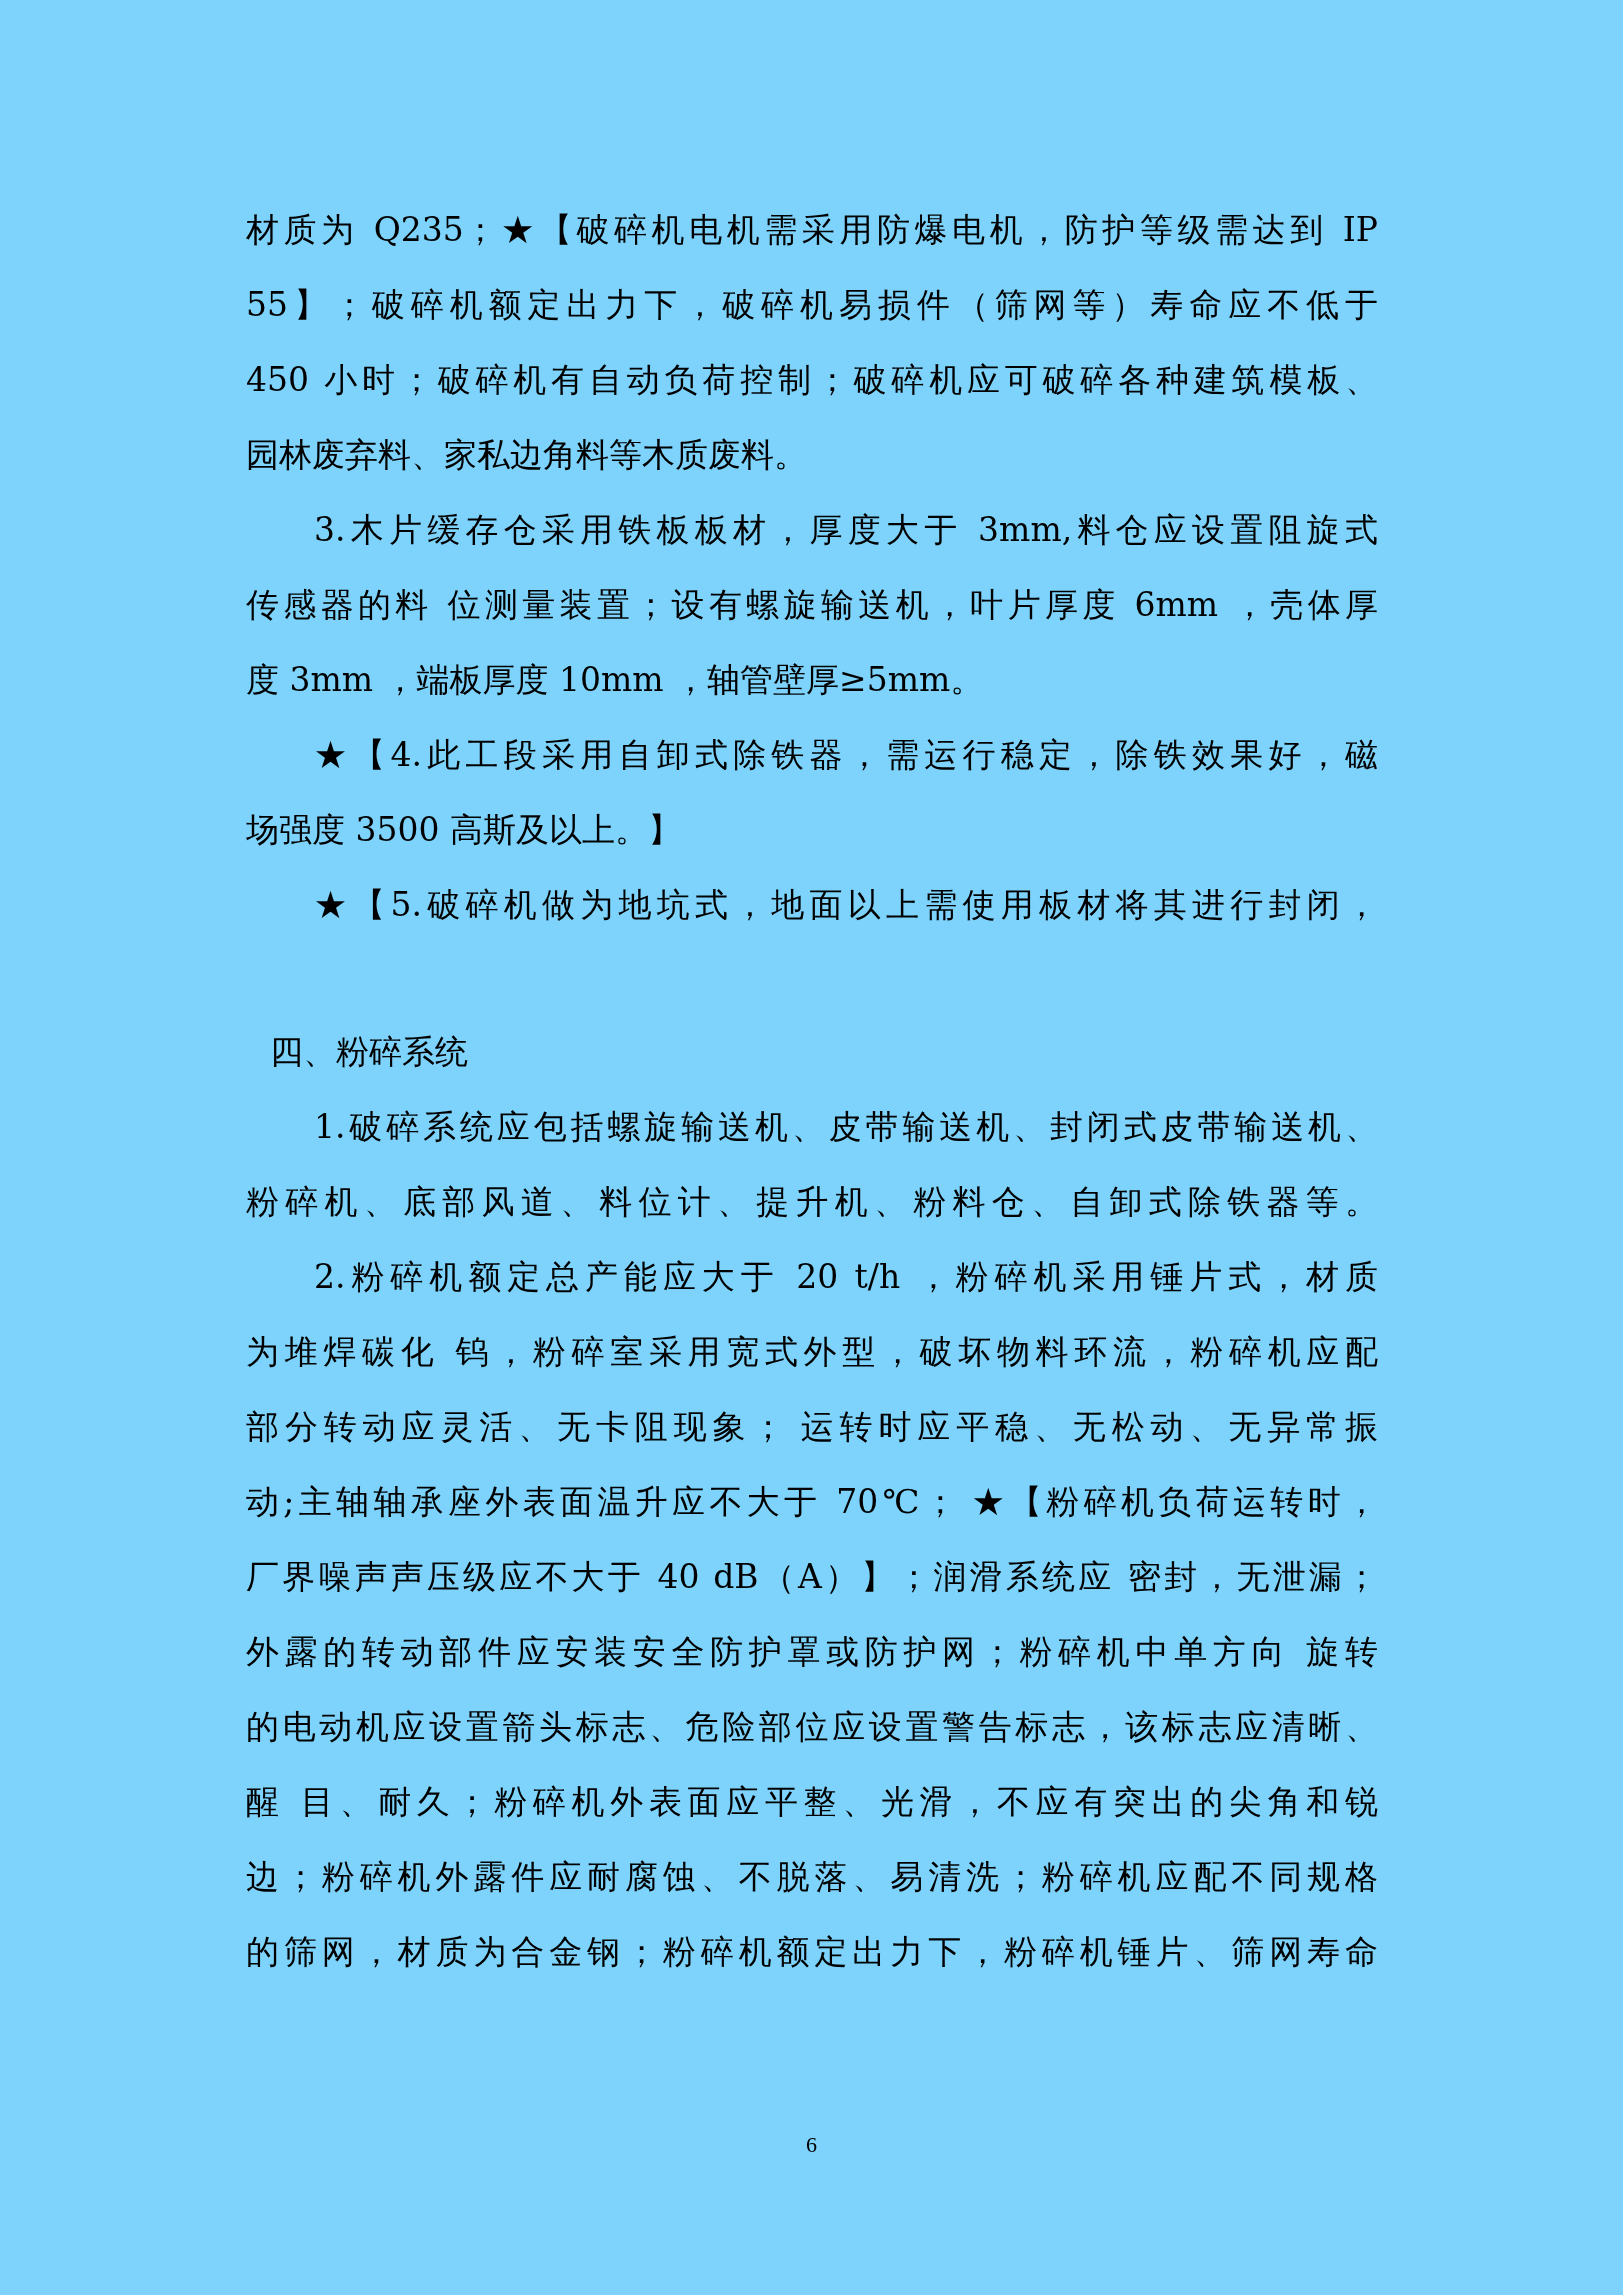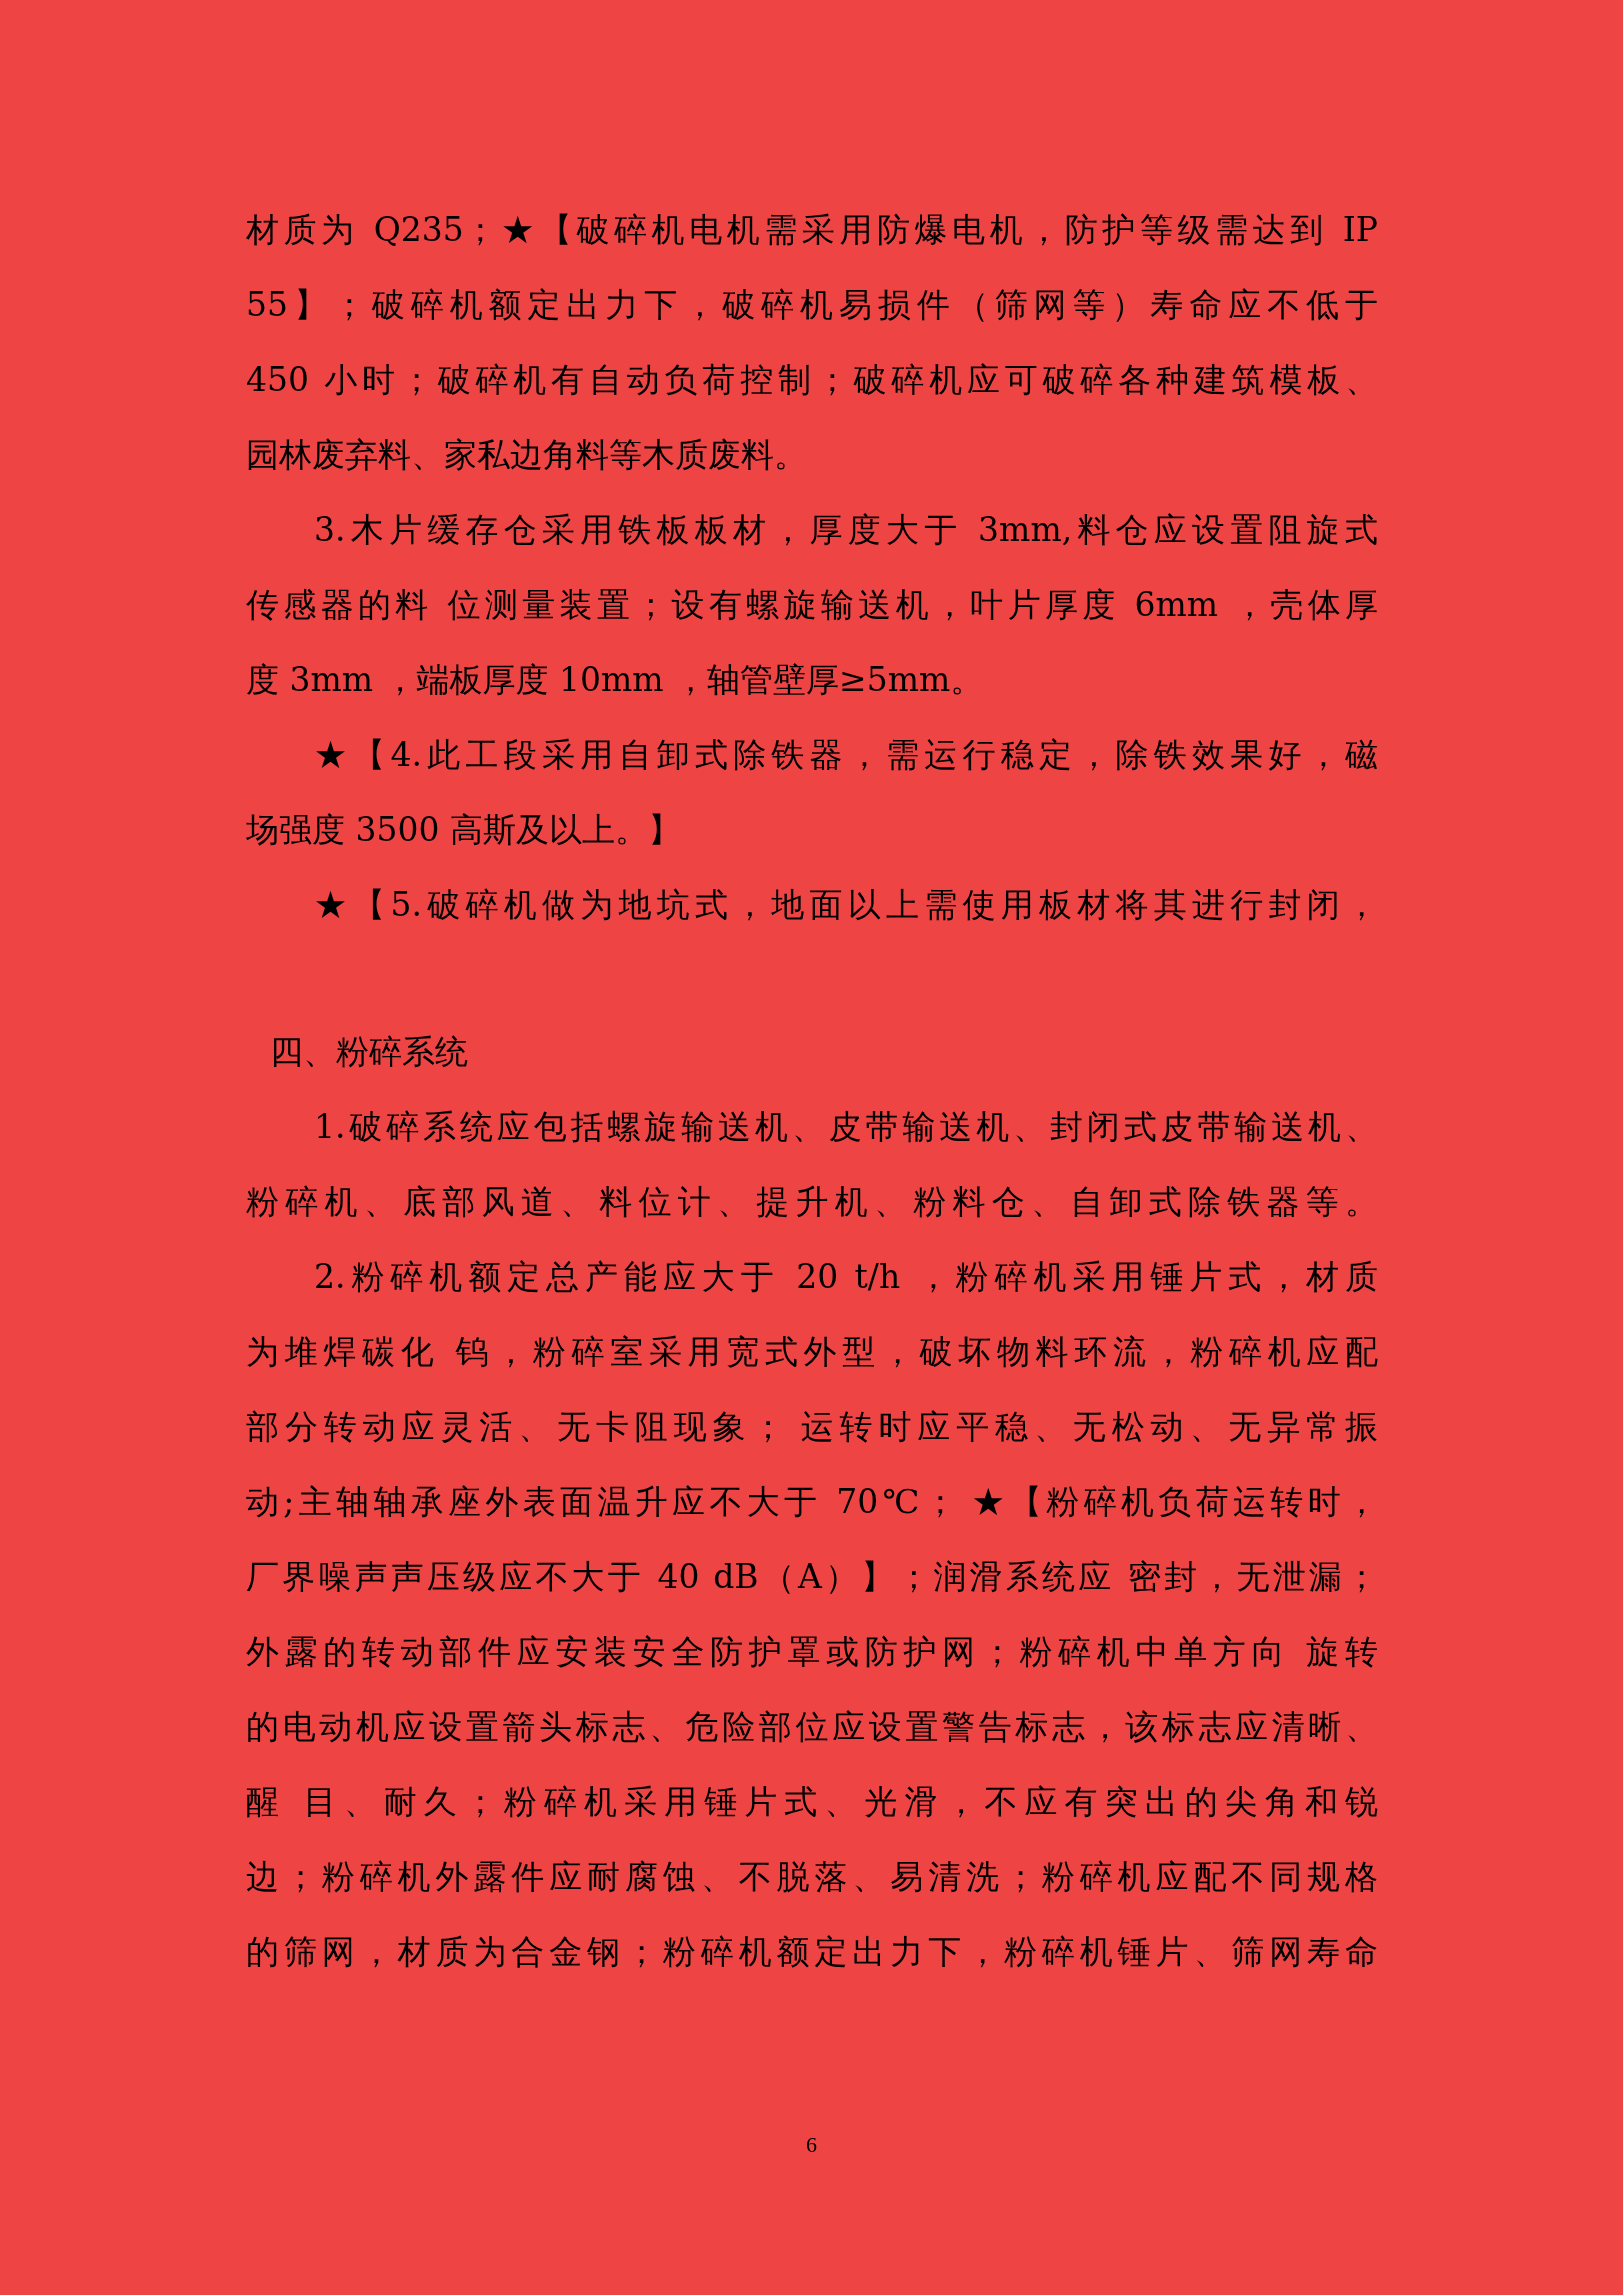--- a/index.html
+++ b/index.html
@@ -14,21 +14,21 @@
       overflow: hidden;
       font-family: "DejaVu Serif", "Liberation Serif", serif;
       color: #000000;
     }
     .page {
       position: absolute;
       left: 0;
       top: 0;
       width: 1623px;
       height: 2295px;
-      background: #ef4444;
+      background: #7dd3fc;
     }
     .body-text {
       position: absolute;
       left: 246px;
       top: 192px;
       width: 1132px;
     }
     .line {
       display: block;
       height: 75px;
@@ -101,21 +101,21 @@
     </div>
 
     <div>
       <span class="line indent">2.粉碎机额定总产能应大于 20 t/h ，粉碎机采用锤片式，材质</span>
       <span class="line">为堆焊碳化 钨，粉碎室采用宽式外型，破坏物料环流，粉碎机应配</span>
       <span class="line">部分转动应灵活、无卡阻现象；  运转时应平稳、无松动、无异常振</span>
       <span class="line">动;主轴轴承座外表面温升应不大于 70℃；  ★【粉碎机负荷运转时，</span>
       <span class="line">厂界噪声声压级应不大于 40 dB（A）】；润滑系统应 密封，无泄漏；</span>
       <span class="line">外露的转动部件应安装安全防护罩或防护网；粉碎机中单方向 旋转</span>
       <span class="line">的电动机应设置箭头标志、危险部位应设置警告标志，该标志应清晰、</span>
-      <span class="line">醒 目、耐久；粉碎机采用锤片式、光滑，不应有突出的尖角和锐</span>
+      <span class="line">醒 目、耐久；粉碎机外表面应平整、光滑，不应有突出的尖角和锐</span>
       <span class="line">边；粉碎机外露件应耐腐蚀、不脱落、易清洗；粉碎机应配不同规格</span>
       <span class="line">的筛网，材质为合金钢；粉碎机额定出力下，粉碎机锤片、筛网寿命</span>
     </div>
   </div>
 
   <div class="page-number">6</div>
 </div>
 
 
 </body></html>

